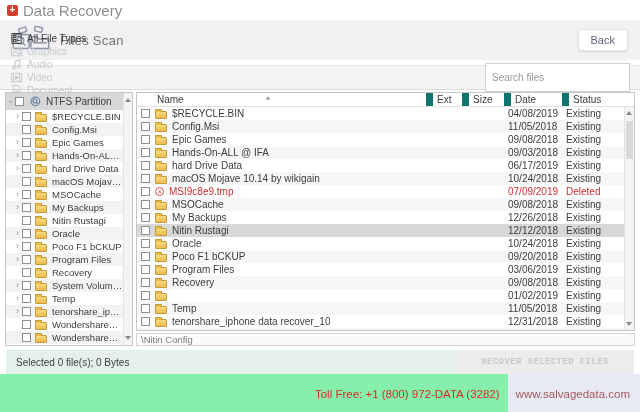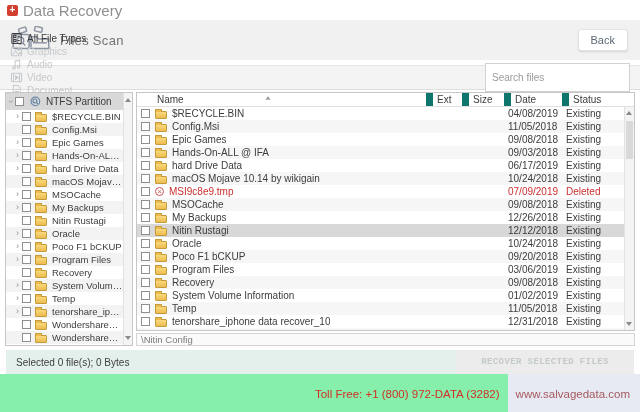--- a/index.html
+++ b/index.html
@@ -573,21 +573,20 @@
     <div class="td-size"></div>
     <div class="td-date">09/08/2018</div>
     <div class="td-status">Existing</div>
     <div class="td-sbpad"></div>
   </div>
 
   <div class="trow">
     <div class="td-name">
       <span class="cb"></span>
       <span class="row-icon folder"></span>
-      <span class="label">System Volume Information</span>
     </div>
     <div class="td-ext"></div>
     <div class="td-size"></div>
     <div class="td-date">01/02/2019</div>
     <div class="td-status">Existing</div>
     <div class="td-sbpad"></div>
   </div>
 
   <div class="trow alt">
     <div class="td-name">

